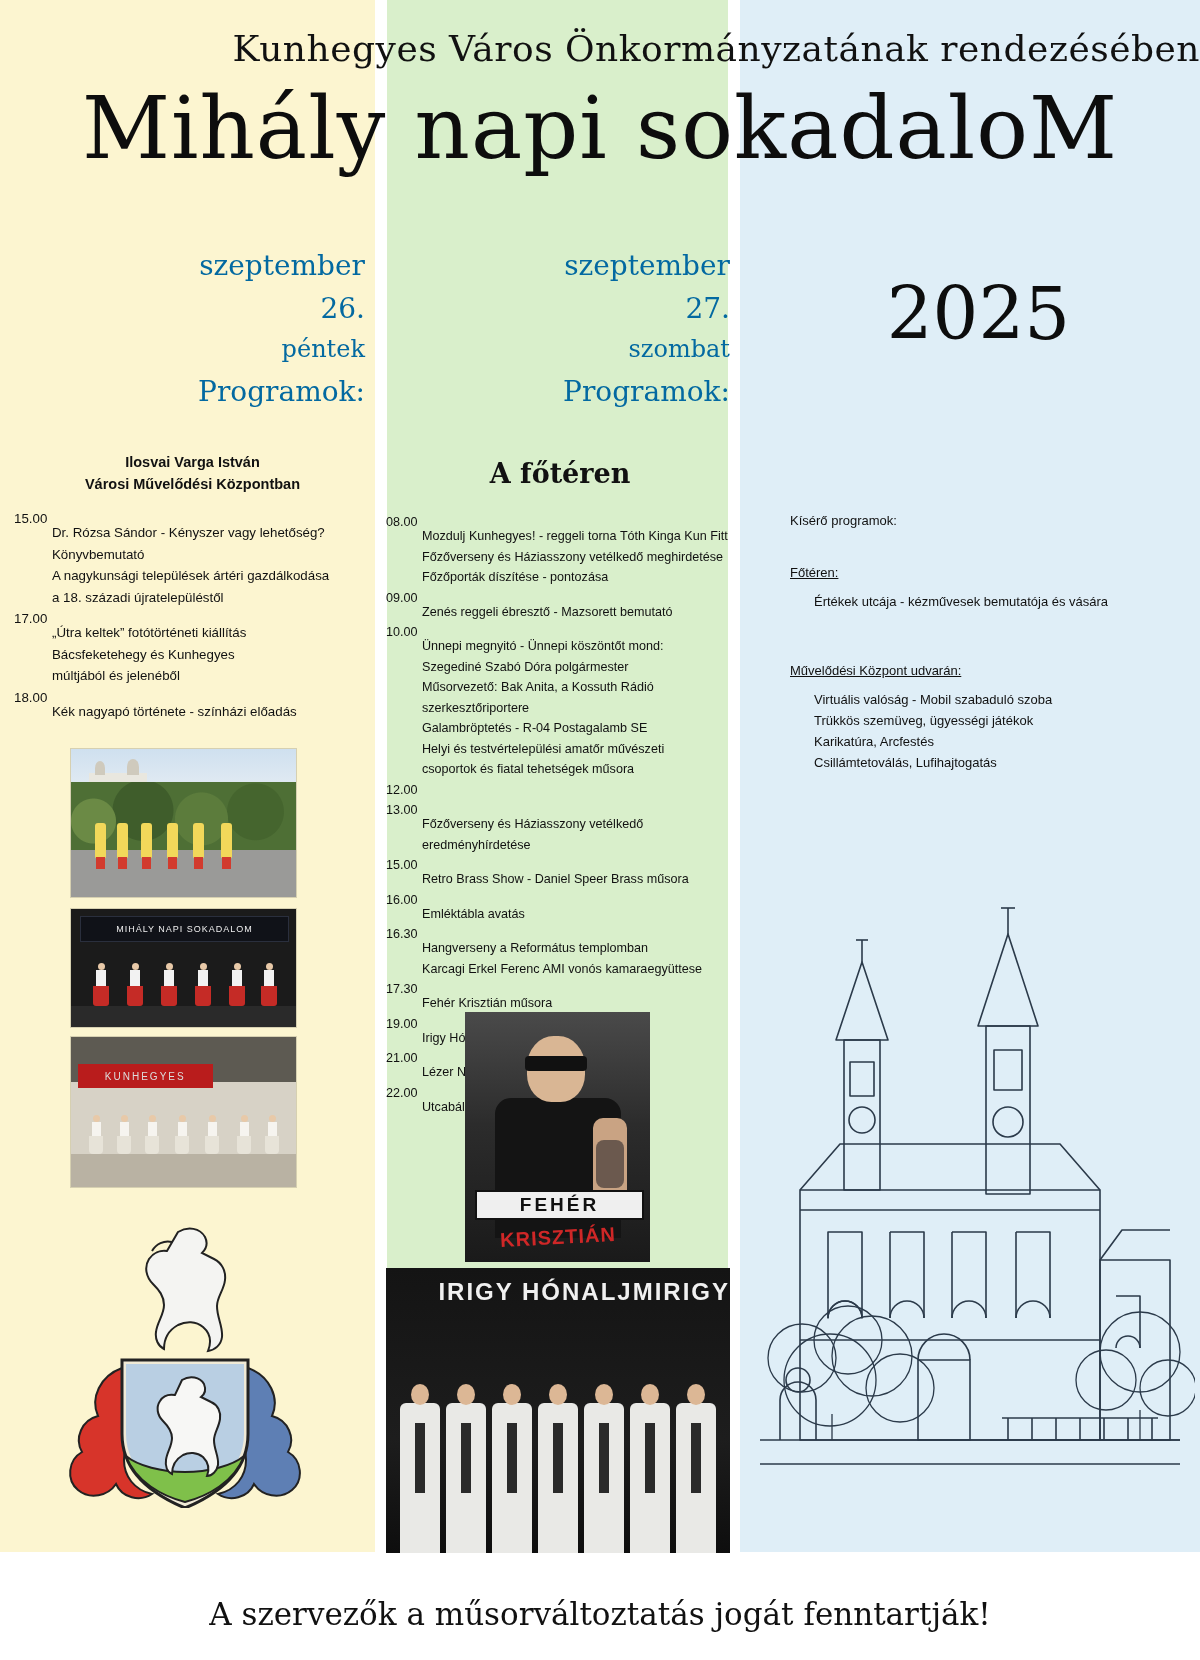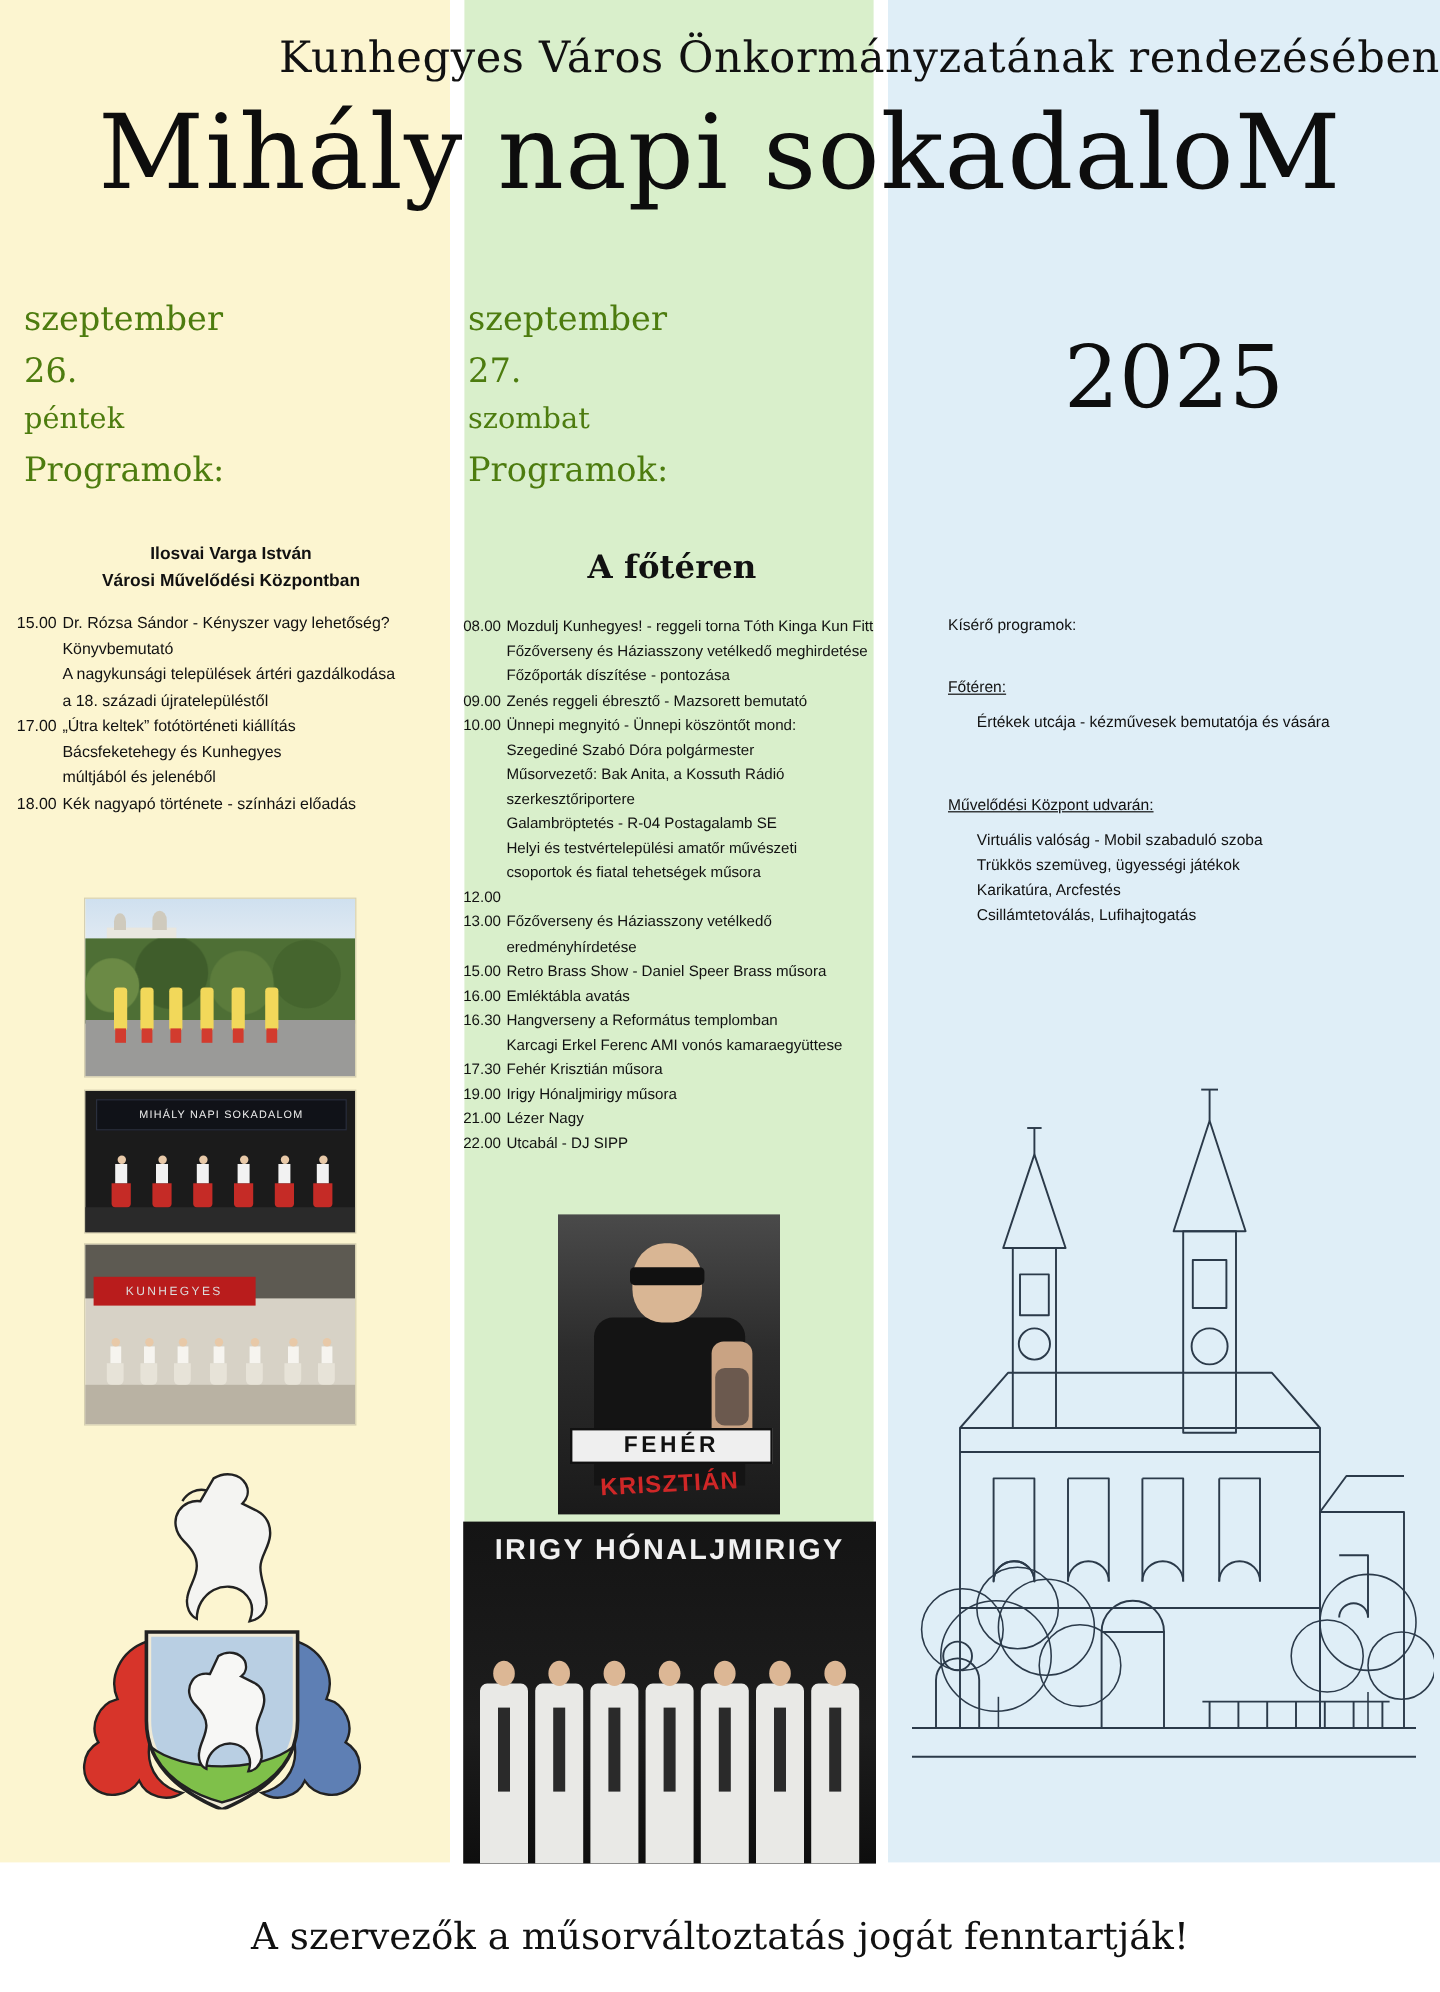--- a/index.html
+++ b/index.html
@@ -66,23 +66,23 @@
     right: 130px;
     font-family: "DejaVu Serif", serif;
     font-size: 72px;
     color: #0d0d0d;
     z-index: 6;
   }
 
   
   .col-head {
     position: absolute;
-    text-align: left;
+    text-align: right;
     font-family: "DejaVu Serif", serif;
-    color: #4d7c0f;
+    color: #0369a1;
     z-index: 5;
   }
   .col-head .month { font-size: 28px; line-height: 1.55; }
   .col-head .day   { font-size: 28px; line-height: 1.55; }
   .col-head .dow   { font-size: 24px; line-height: 1.55; }
   .col-head .progs { font-size: 28px; line-height: 1.7; }
 
   #head-left  { left: 20px;  top: 244px; width: 345px; }
   #head-mid   { left: 390px; top: 244px; width: 340px; }
 
@@ -117,21 +117,21 @@
   }
   #prog-left  { left: 14px;  top: 508px; width: 360px; font-size: 13.3px; line-height: 1.62; }
   #prog-mid   { left: 386px; top: 512px; width: 344px; font-size: 12.6px; line-height: 1.63; }
 
   .prog-row {
     display: flex;
     align-items: flex-start;
   }
   #prog-left .prog-time { width: 38px; flex: 0 0 38px; }
   #prog-mid  .prog-time { width: 36px; flex: 0 0 36px; }
-  .prog-text { flex: 1 1 auto; }
+  .prog-text { flex: 1 1 auto; margin-top: 14px; }
   .prog-sub {
     padding-left: 38px;
   }
   #prog-mid .prog-sub { padding-left: 36px; }
 
   
   .side-col {
     position: absolute;
     z-index: 5;
     font-family: "Liberation Sans", sans-serif;
@@ -243,21 +243,21 @@
   #photo-irigy {
     position: absolute;
     left: 386px; top: 1268px;
     width: 344px; height: 285px;
     z-index: 6;
     background: linear-gradient(#141414, #1d1d1d 60%, #0e0e0e);
     overflow: hidden;
   }
   .irigy-title {
     position:absolute; left:0; right:0; top: 10px;
-    text-align:center; color:#f0f0f0;
+    text-align:right; color:#f0f0f0;
     font-family:"Liberation Sans", sans-serif;
     font-weight:bold; font-size:24px; letter-spacing:2px;
   }
   .irigy-fig { position:absolute; bottom:0; width:40px; height:190px; }
   .irigy-fig .suit { position:absolute; bottom:0; left:0; width:40px; height:150px; background:#e9e9e6; border-radius:6px 6px 0 0; }
   .irigy-fig .shirt{ position:absolute; bottom:60px; left:15px; width:10px; height:70px; background:#2a2a2a; }
   .irigy-fig .head { position:absolute; bottom:148px; left:11px; width:18px; height:21px; background:#dcb795; border-radius:50%; }
 
   
   #church-drawing {

